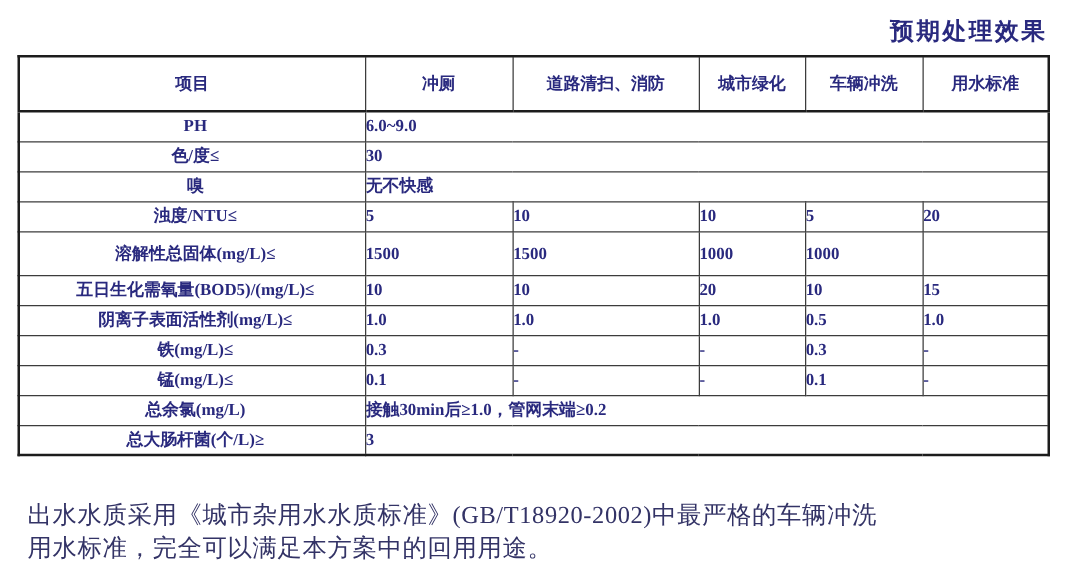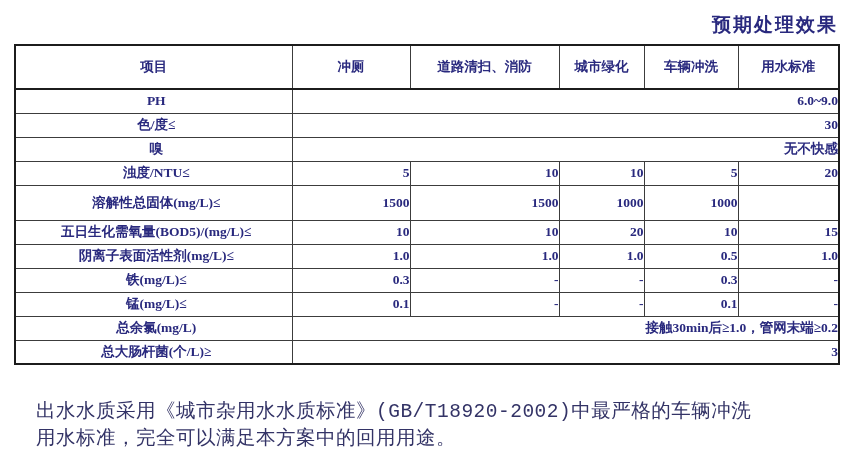--- a/index.html
+++ b/index.html
@@ -38,25 +38,25 @@
     font-size: 13.5px;
     vertical-align: middle;
     overflow: hidden;
     white-space: nowrap;
   }
   table.effects thead tr { height: 44px; }
   table.effects tbody tr { height: 24px; }
   table.effects tbody tr.tall { height: 35px; }
   table.effects thead th { border-bottom: 2px solid #1c1c1c; text-align: center; }
   td.label { text-align: center; padding-left: 5px; }
-  td.val, td.span-val { text-align: right; }
+  td.val, td.span-val { text-align: left; }
   .footnote {
     position: absolute;
-    top: 399px; left: 36px; width: 810px;
-    font-family: Liberation Mono, monospace;
+    top: 399px; left: 22px; width: 810px;
+    font-family: Liberation Serif, serif;
     font-size: 19.5px;
     line-height: 27px;
     color: #333366;
     letter-spacing: 0.5px;
   }
 </style>
 </head>
 <body>
 
 <div class="page">

